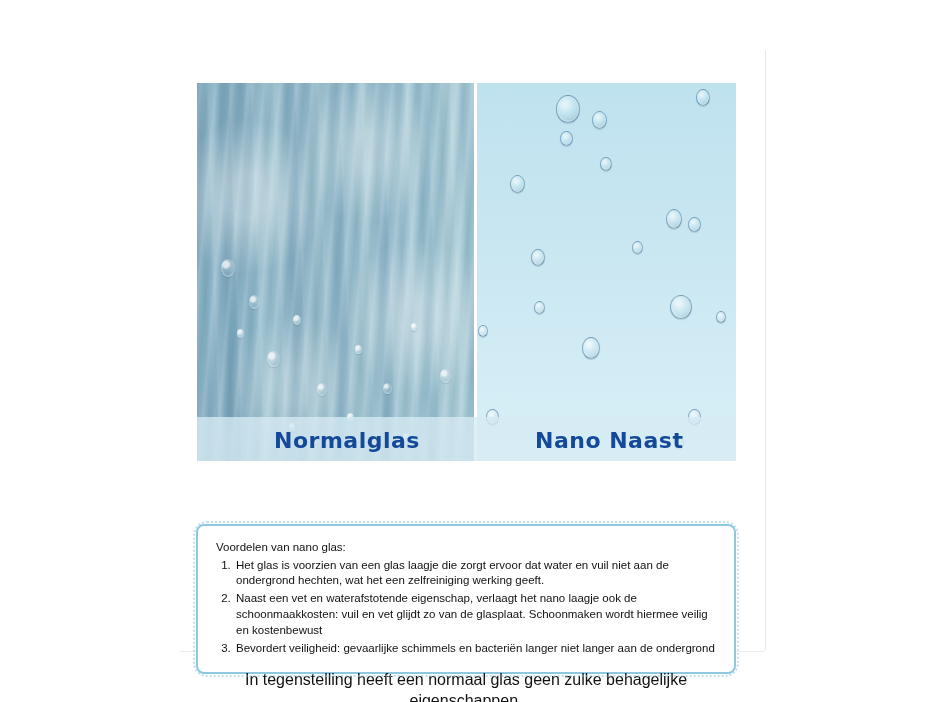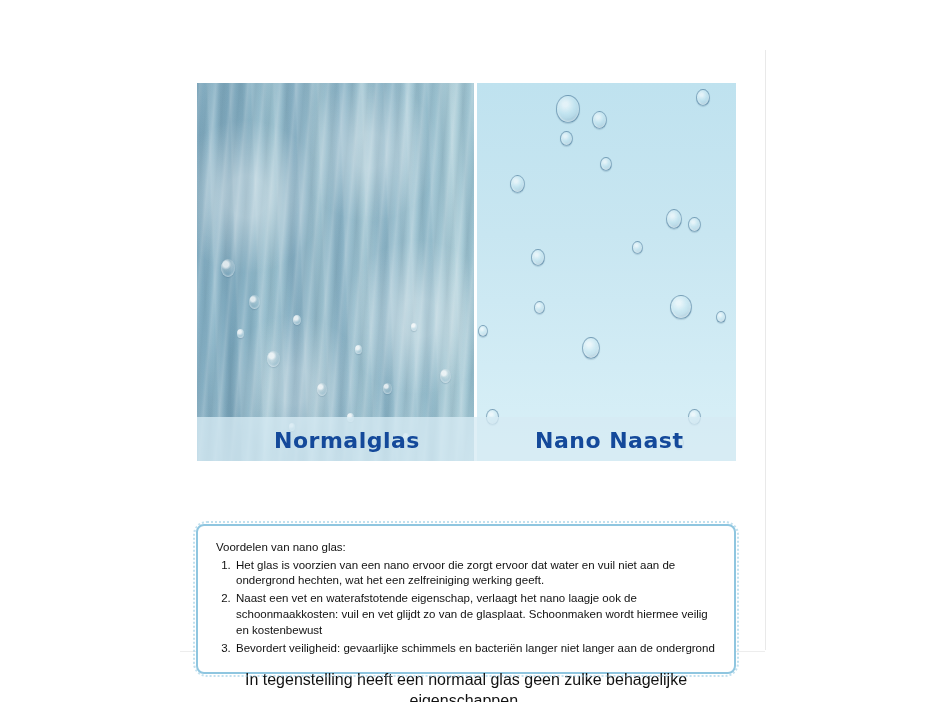--- a/index.html
+++ b/index.html
@@ -269,20 +269,20 @@
     <div id="image-divider"></div>
 
     <div id="caption-band"></div>
     <div class="caption-text" id="caption-normal">Normalglas</div>
     <div class="caption-text" id="caption-nano">Nano Naast</div>
   </div>
 
   <div id="callout">
     <p id="callout-heading">Voordelen van nano glas:</p>
     <ol id="benefits">
-      <li>Het glas is voorzien van een nano ervoor die zorgt ervoor dat water en vuil niet aan de ondergrond hechten, wat het een zelfreiniging werking geeft.</li>
+      <li>Het glas is voorzien van een glas laagje die zorgt ervoor dat water en vuil niet aan de ondergrond hechten, wat het een zelfreiniging werking geeft.</li>
       <li>Naast een vet en waterafstotende eigenschap, verlaagt het nano laagje ook de schoonmaakkosten: vuil en vet glijdt zo van de glasplaat. Schoonmaken wordt hiermee veilig en kostenbewust</li>
       <li>Bevordert veiligheid: gevaarlijke schimmels en bacteriën langer niet langer aan de ondergrond</li>
     </ol>
     <p id="closing-note">In tegenstelling heeft een normaal glas geen zulke behagelijke eigenschappen.</p>
   </div>
 
 </div>
 
 </body></html>

